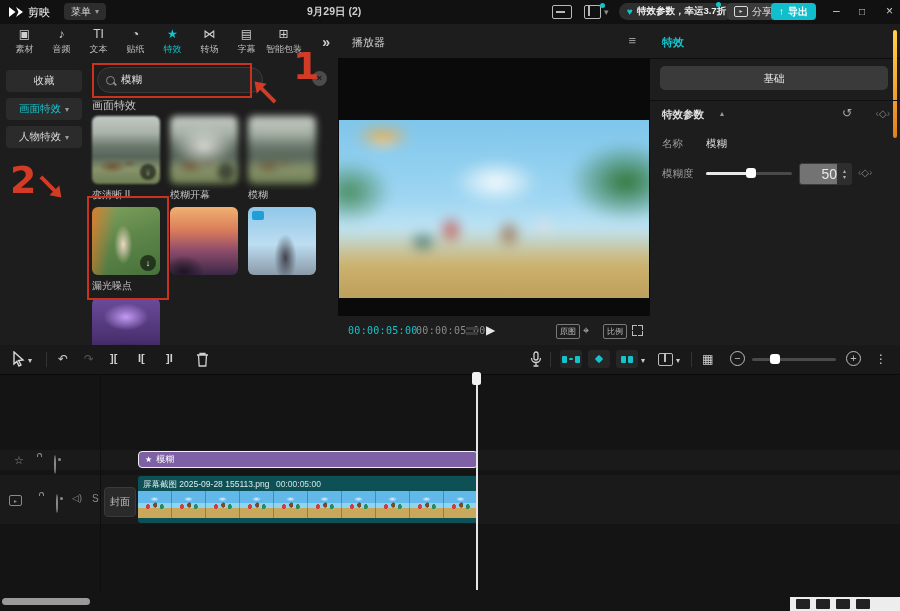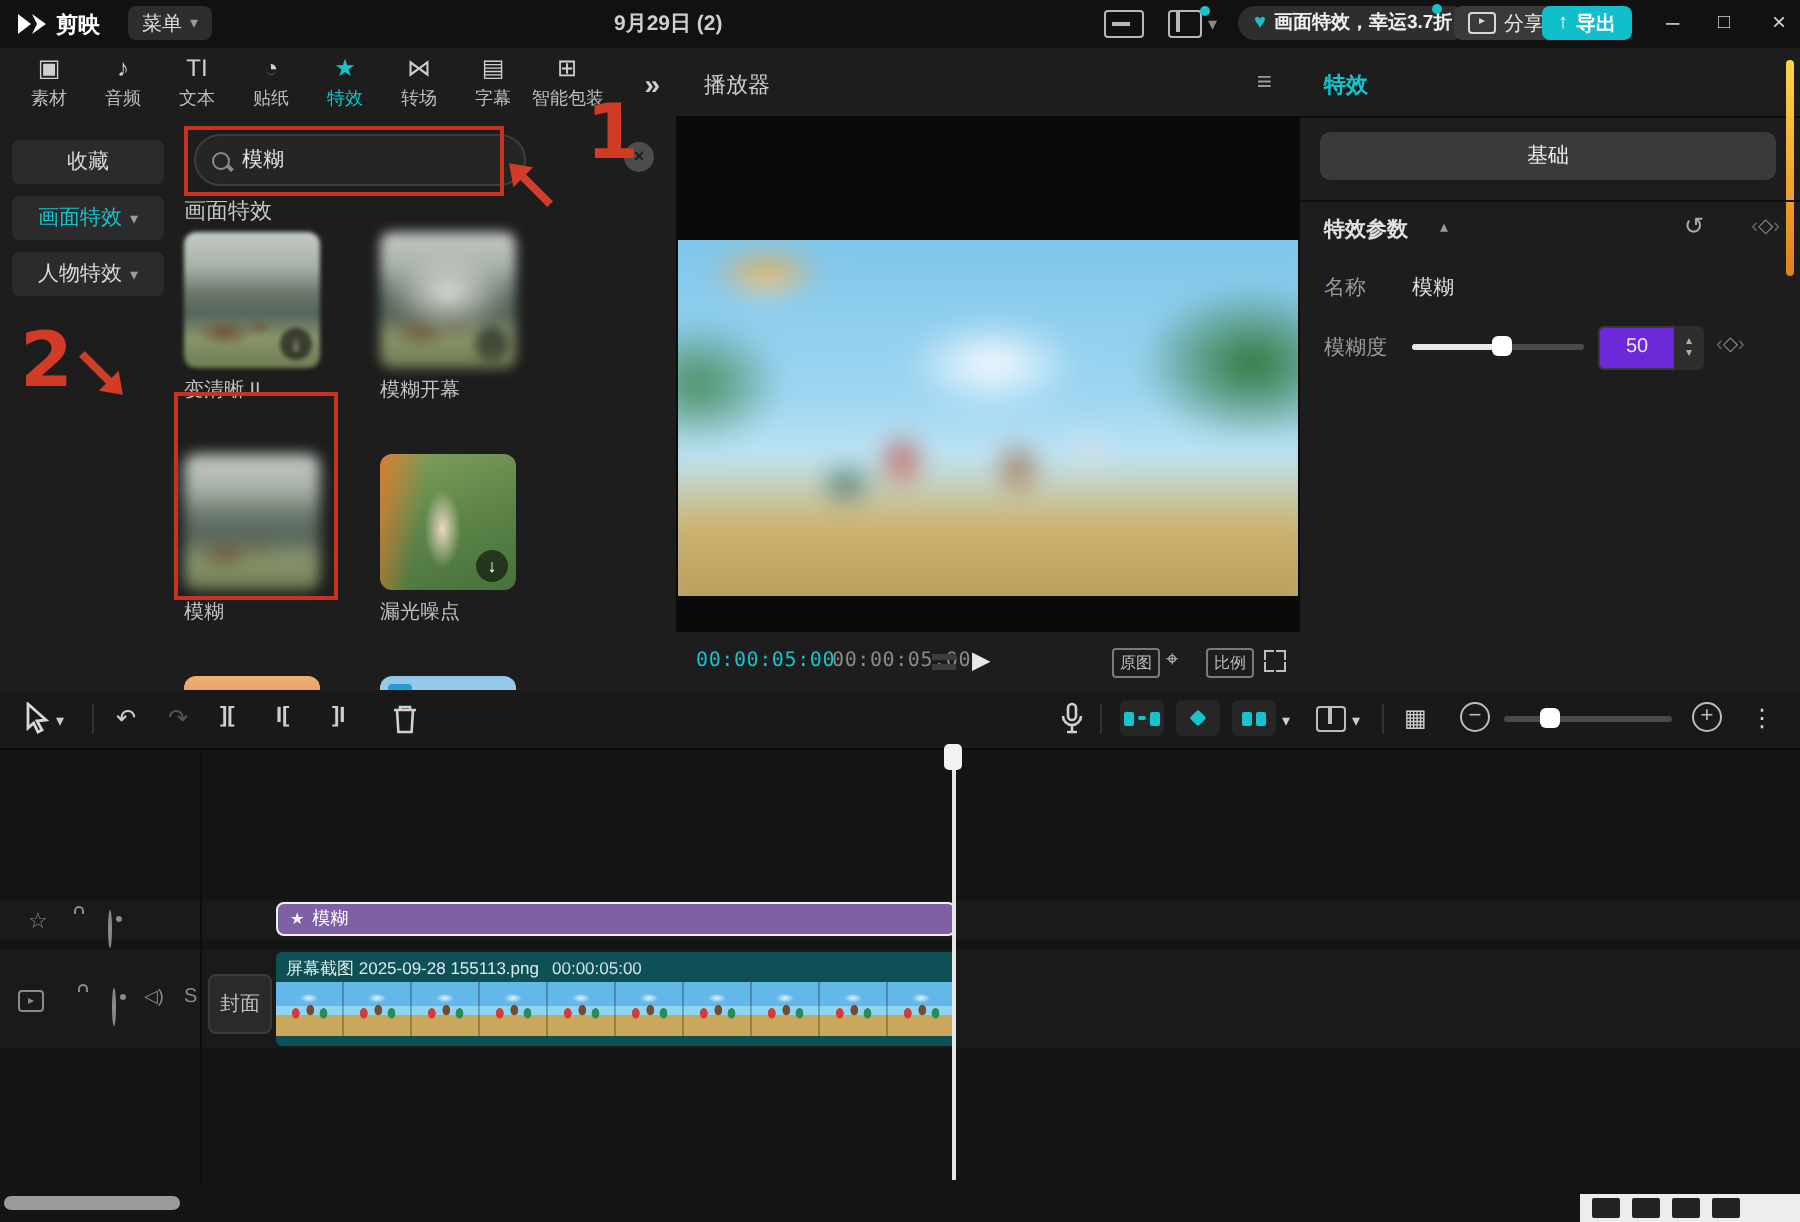--- a/index.html
+++ b/index.html
@@ -2,21 +2,21 @@
 <html><head>
 <meta charset="utf-8">
 <style>
   html,body{margin:0;padding:0;background:#000;}
   #app{position:relative;width:900px;height:611px;background:#141414;overflow:hidden;
        font-family:"Liberation Sans","DejaVu Sans",sans-serif;color:#ddd;
        -webkit-font-smoothing:antialiased;}
   
   .titlebar{position:absolute;left:0;top:0;width:900px;height:24px;background:#111;border-bottom:1px solid #000;}
   .logo-mark{position:absolute;left:8px;top:4px;width:16px;height:16px;}
-  .logo-text{position:absolute;left:28px;top:5px;font-size:11px;font-weight:bold;color:#fff;}
+  .logo-text{position:absolute;left:28px;top:5px;font-size:11px;font-weight:normal;color:#fff;}
   .menu-btn{position:absolute;left:64px;top:3px;height:17px;padding:0 7px;background:#2d2d2d;border-radius:4px;
             font-size:10px;color:#ddd;display:flex;align-items:center;gap:4px;}
   .doc-title{position:absolute;left:307px;top:5px;font-size:10.5px;font-weight:bold;color:#cfcfcf;}
   .tb-ico{position:absolute;top:5px;color:#bfbfbf;font-size:11px;}
   .kb-icon{left:552px;width:18px;height:12px;border:1.5px solid #b8b8b8;border-radius:2px;}
   .kb-icon::after{content:"";position:absolute;left:3px;top:5px;width:9px;height:2px;background:#b8b8b8;}
   .lay-icon{left:584px;width:15px;height:12px;border:1.5px solid #b8b8b8;border-radius:2px;}
   .lay-icon::before{content:"";position:absolute;left:3px;top:0;width:2px;height:10px;background:#b8b8b8;}
   .lay-dot{position:absolute;left:600px;top:3px;width:5px;height:5px;border-radius:50%;background:#15c3cd;}
   .lay-caret{left:604px;color:#8a8a8a;font-size:9px;top:7px;}
@@ -43,21 +43,21 @@
   .chip .caret{font-size:8px;color:#9a9a9a;}
   .chip.active{color:#15c3cd;}
   .search-box{position:absolute;left:97px;top:43px;width:148px;height:24px;background:#252525;border:1px solid #3c3c3c;
               border-radius:13px;display:flex;align-items:center;padding:0 8px;gap:6px;}
   .mag{width:7px;height:7px;border:1.5px solid #8a8a8a;border-radius:50%;position:relative;flex:none;}
   .mag::after{content:"";position:absolute;left:6px;top:6px;width:4px;height:1.5px;background:#8a8a8a;transform:rotate(45deg);}
   .search-text{font-size:10.5px;color:#e0e0e0;}
   .clear-btn{position:absolute;left:312px;top:47px;width:15px;height:15px;border-radius:50%;background:#4c4c4c;
              color:#1d1d1d;font-size:9px;line-height:15px;text-align:center;font-weight:bold;}
   .section-label{position:absolute;left:92px;top:74px;font-size:11px;color:#c8c8c8;}
-  #fx-grid{position:absolute;left:92px;top:92px;width:242px;display:flex;flex-wrap:wrap;gap:20px;}
+  #fx-grid{position:absolute;left:92px;top:92px;width:242px;display:flex;flex-wrap:wrap;}
   .cardwrap{width:68px;margin:0 10px 5px 0;}
   .thumb{width:68px;height:68px;border-radius:6px;position:relative;overflow:hidden;}
   .dlbadge{position:absolute;right:4px;bottom:4px;width:16px;height:16px;border-radius:50%;background:rgba(0,0,0,.55);
            color:#fff;font-size:9px;line-height:16px;text-align:center;}
   .cardlabel{font-size:10px;color:#c0c0c0;margin-top:4px;white-space:nowrap;overflow:hidden;}
   .cg{background:radial-gradient(20px 10px at 30% 74%,rgba(110,75,45,.85),transparent 70%),
        radial-gradient(10px 6px at 55% 70%,rgba(110,75,45,.6),transparent 70%),
        linear-gradient(180deg,#c3c9c3 0%,#a9b3a9 25%,#6a776b 45%,#56655b 60%,#88946b 78%,#6e7d53 100%);}
   .b1{filter:blur(1px);} .b2{filter:blur(2.5px);} .b3{filter:blur(3.5px);}
   .fog{filter:blur(3px);}
@@ -129,22 +129,22 @@
   .params-title{position:absolute;left:12px;top:84px;font-size:10.5px;font-weight:bold;color:#e0e0e0;}
   .params-caret{position:absolute;left:70px;top:85px;font-size:8px;color:#9a9a9a;}
   .reset-ico{position:absolute;right:48px;top:82px;color:#aaa;font-size:12px;}
   .kf{position:absolute;top:84px;font-size:10px;color:#666;}
   .kf .d{color:#8a8a8a;}
   .lbl{position:absolute;left:12px;font-size:10.5px;color:#9a9a9a;}
   .val{position:absolute;left:56px;font-size:10.5px;color:#dcdcdc;}
   .slider{position:absolute;left:56px;top:148px;width:86px;height:3px;background:#4a4a4a;border-radius:2px;}
   .slider .fill{position:absolute;left:0;top:0;height:3px;width:45px;background:#e8e8e8;border-radius:2px;}
   .slider .handle{position:absolute;left:40px;top:-4px;width:10px;height:10px;background:#fff;border-radius:3px;}
-  .num-box{position:absolute;left:149px;top:139px;width:37px;height:20px;background:#6d28d9;border:1px solid #3a3a3a;
-           border-radius:3px 0 0 3px;font-size:10px;color:#e8e8e8;text-align:center;line-height:20px;}
+  .num-box{position:absolute;left:149px;top:139px;width:37px;height:20px;background:#737373;border:1px solid #3a3a3a;
+           border-radius:3px 0 0 3px;font-size:14px;color:#e8e8e8;text-align:right;line-height:20px;}
   .stepper{position:absolute;left:187px;top:139px;width:15px;height:22px;background:#2e2e2e;border-radius:0 3px 3px 0;
            display:flex;flex-direction:column;align-items:center;justify-content:center;}
   .stepper span{font-size:6px;color:#b0b0b0;line-height:6px;}
   .kf2{position:absolute;left:208px;top:143px;font-size:10px;color:#666;}
   .kf2 .d{color:#8a8a8a;}
   
   .timeline{position:absolute;left:0;top:345px;width:900px;height:266px;background:#141414;}
   .tl-toolbar{position:absolute;left:0;top:0;width:100%;height:29px;background:#191919;border-bottom:1px solid #0a0a0a;}
   .ti{position:absolute;top:7px;color:#cfcfcf;font-size:12px;}
   .ti.dim{color:#555;}
@@ -216,21 +216,21 @@
       <span>菜单</span>
       <span class="caret" style="font-size:8px;color:#9a9a9a;">▾</span>
     </div>
     <span class="doc-title">9月29日 (2)</span>
     <div class="tb-ico kb-icon"></div>
     <div class="tb-ico lay-icon"></div>
     <div class="lay-dot"></div>
     <span class="tb-ico lay-caret">▾</span>
     <div class="promo">
       <span class="heart">♥</span>
-      <span>画面特效，幸运3.7折</span>
+      <span>特效参数，幸运3.7折</span>
     </div>
     <div class="promo-dot"></div>
     <div class="share-btn">
       <span class="share-glyph">▸</span>
       <span>分享</span>
     </div>
     <div class="export-btn">
       <span>↑</span>
       <span>导出</span>
     </div>

